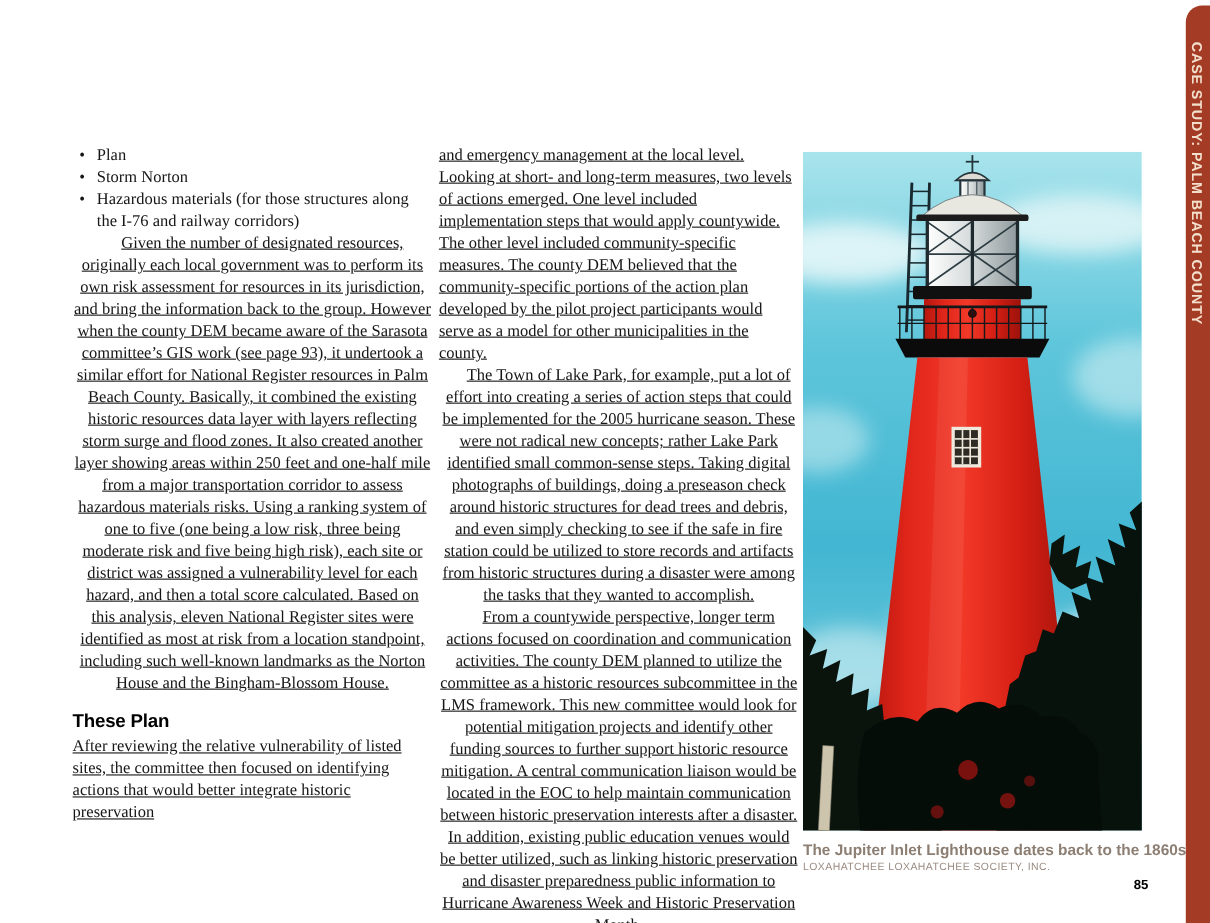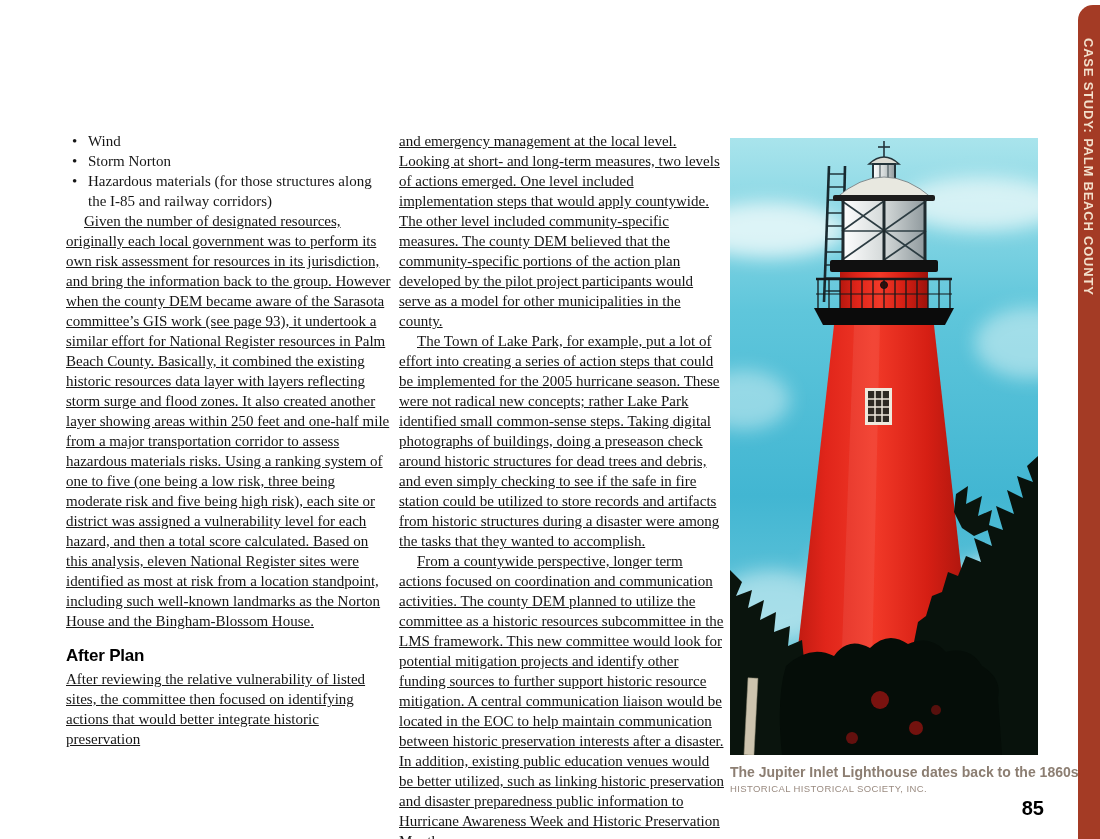--- a/index.html
+++ b/index.html
@@ -12,21 +12,21 @@
     color:#161616;
   }
   
   .col{
     position:absolute;top:131px;width:327px;
     font-size:15px;line-height:20px;text-align:left;
   }
   .col-left{left:66px;}
   .col-middle{left:399px;}
   .col p{margin:0;text-decoration:underline;}
-  .col p.indent{text-indent:18px;}
+  .col p.indent{text-indent:18px;text-align:center;}
   ul.bullet-list{list-style:none;margin:0;padding:0;}
   ul.bullet-list li{position:relative;padding-left:22px;}
   ul.bullet-list .bullet{position:absolute;left:6px;top:0;}
   h2.section-heading{
     font-family:"Liberation Sans", sans-serif;
     font-weight:bold;font-size:17px;line-height:20px;
     letter-spacing:-0.2px;color:#000;
     margin:15px 0 3px 0;
   }
   
@@ -41,21 +41,21 @@
   .figure-credit{
     margin-top:3px;
     font-family:"Liberation Sans", sans-serif;
     font-size:9.5px;letter-spacing:0.4px;
     color:#9a8b81;
   }
   
   .page-number{
     position:absolute;top:797px;right:56px;
     font-family:"Liberation Sans", sans-serif;
-    font-weight:bold;font-size:20px;color:#000;
+    font-weight:bold;font-size:12px;color:#000;
   }
   
   .side-tab{
     position:absolute;right:0;top:5px;bottom:0;
     width:22px;
     background:#a43b25;
     border-top-left-radius:15px;
   }
   .side-tab .tab-label{
     writing-mode:vertical-rl;
@@ -71,33 +71,33 @@
 </style>
 </head>
 <body>
 
 <div class="page">
 
   <div class="col col-left">
     <ul class="bullet-list">
       <li>
         <span class="bullet">•</span>
-        <span>Wind</span>
+        <span>Plan</span>
       </li>
       <li>
         <span class="bullet">•</span>
         <span>Storm Norton</span>
       </li>
       <li>
         <span class="bullet">•</span>
-        <span>Hazardous materials (for those structures along the I-85 and railway corridors)</span>
+        <span>Hazardous materials (for those structures along the I-76 and railway corridors)</span>
       </li>
     </ul>
     <p class="indent">Given the number of designated resources, originally each local government was to perform its own risk assessment for resources in its jurisdiction, and bring the information back to the group.  However when the county DEM became aware of the Sarasota committee’s GIS work (see page 93), it undertook a similar effort for National Register resources in Palm Beach County.  Basically, it combined the existing historic resources data layer with layers reflecting storm surge and flood zones.  It also created another layer showing areas within 250 feet and one-half mile from a major transportation corridor to assess hazardous materials risks.  Using a ranking system of one to five (one being a low risk, three being moderate risk and five being high risk), each site or district was assigned a vulnerability level for each hazard, and then a total score calculated.  Based on this analysis, eleven National Register sites were identified as most at risk from a location standpoint, including such well-known landmarks as the Norton House and the Bingham-Blossom House.</p>
-    <h2 class="section-heading">After Plan</h2>
+    <h2 class="section-heading">These Plan</h2>
     <p>After reviewing the relative vulnerability of listed sites, the committee then focused on identifying actions that would better integrate historic preservation</p>
   </div>
 
   <div class="col col-middle">
     <p>and emergency management at the local level.  Looking at short- and long-term measures, two levels of actions emerged.  One level included implementation steps that would apply countywide.  The other level included community-specific measures.  The county DEM believed that the community-specific portions of the action plan developed by the pilot project participants would serve as a model for other municipalities in the county.</p>
     <p class="indent">The Town of Lake Park, for example, put a lot of effort into creating a series of action steps that could be implemented for the 2005 hurricane season.  These were not radical new concepts; rather Lake Park identified small common-sense steps.  Taking digital photographs of buildings, doing a preseason check around historic structures for dead trees and debris, and even simply checking to see if the safe in fire station could be utilized to store records and artifacts from historic structures during a disaster were among the tasks that they wanted to accomplish.</p>
     <p class="indent">From a countywide perspective, longer term actions focused on coordination and communication activities.  The county DEM planned to utilize the committee as a historic resources subcommittee in the LMS framework.  This new committee would look for potential mitigation projects and identify other funding sources to further support historic resource mitigation.  A central communication liaison would be located in the EOC to help maintain communication between historic preservation interests after a disaster.  In addition, existing public education venues would be better utilized, such as linking historic preservation and disaster preparedness public information to Hurricane Awareness Week and Historic Preservation Month.</p>
   </div>
 
   <div class="figure">
@@ -240,21 +240,21 @@
         <path d="M226,356 L238,348 L236,366 L252,358 L248,378 L262,372 L258,392 L244,398 L232,390 L224,374 Z" fill="#0a140d"></path>
         <circle cx="150" cy="562" r="9" fill="#8e1410" opacity="0.85"></circle>
         <circle cx="186" cy="590" r="7" fill="#8e1410" opacity="0.8"></circle>
         <circle cx="122" cy="600" r="6" fill="#7a1210" opacity="0.8"></circle>
         <circle cx="206" cy="572" r="5" fill="#7a1210" opacity="0.7"></circle>
         <rect x="16" y="540" width="10" height="77" fill="#cdc4ae" stroke="#8a8570" stroke-width="0.5" transform="rotate(3 21 578)"></rect>
       </g>
     </svg>
 
     <div class="figure-caption">The Jupiter Inlet Lighthouse dates back to the 1860s.</div>
-    <div class="figure-credit">HISTORICAL HISTORICAL SOCIETY, INC.</div>
+    <div class="figure-credit">LOXAHATCHEE LOXAHATCHEE SOCIETY, INC.</div>
   </div>
 
   <div class="page-number">85</div>
 
   <div class="side-tab">
     <span class="tab-label">CASE STUDY: PALM BEACH COUNTY</span>
   </div>
 
 </div>
 

